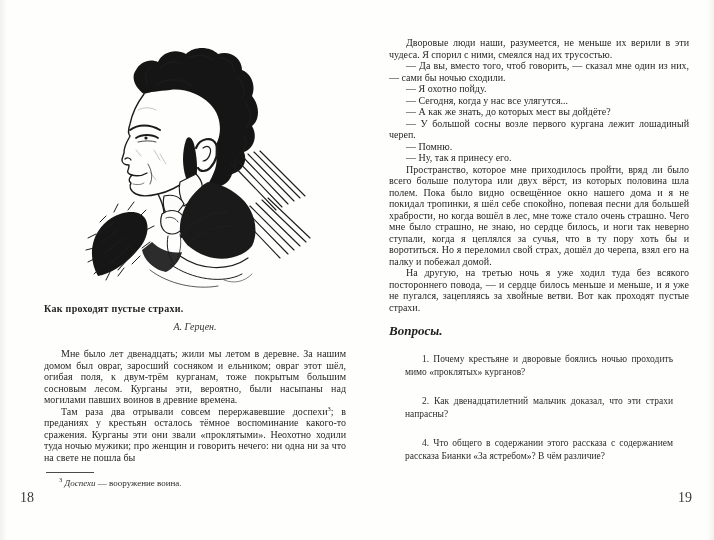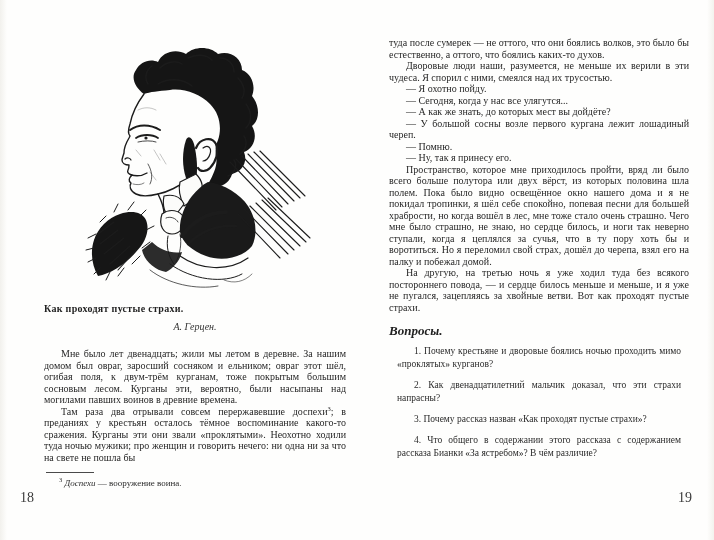--- a/index.html
+++ b/index.html
@@ -45,21 +45,21 @@
     text-indent:15px;color:#2d2d2d;
   }
   p.footnote .term{font-style:italic;}
   sup.fnref{font-size:6.5px;line-height:0;vertical-align:super;}
 
   h2.questions-title{
     margin:11px 0 2px;font-size:13px;line-height:13px;
     font-weight:bold;font-style:italic;color:#222;
   }
   p.question{
-    margin:8px;font-size:9.5px;line-height:13px;text-align:justify;
+    margin:16px;font-size:9.5px;line-height:13px;text-align:justify;
     text-indent:17px;color:#2b2b2b;
   }
 
   .page-number{
     position:absolute;top:492px;font-size:14px;line-height:12px;color:#3a3a3a;
   }
   .pn-left{left:20px;}
   .pn-right{left:668px;width:24px;text-align:right;}
 
   .sketch{stroke:#1c1c1c;fill:none;stroke-linecap:round;stroke-linejoin:round;}
@@ -201,34 +201,33 @@
 
     <p class="body indent first">Мне было лет двенадцать; жили мы летом в деревне. За нашим домом был овраг, заросший сосняком и ельником; овраг этот шёл, огибая поля, к двум-трём курганам, тоже покрытым большим сосновым лесом. Курганы эти, вероятно, были насыпаны над могилами павших воинов в древние времена.</p>
 
     <p class="body indent"><span>Там раза два отрывали совсем перержавевшие доспехи</span><sup class="fnref">3</sup><span>; в преданиях у крестьян осталось тёмное воспоминание какого-то сражения. Курганы эти они звали «проклятыми». Неохотно ходили туда ночью мужики; про женщин и говорить нечего: ни одна ни за что на свете не пошла бы</span></p>
 
     <hr class="footnote-rule">
     <p class="footnote"><sup class="fnref">3</sup> <span class="term">Доспехи</span><span> — вооружение воина.</span></p>
   </section>
 
   <section class="page page-right">
-    <p class="body">туда после сумерек — не оттого, что они боялись волков, это было бы естественно, а оттого, что боялись каких-то духов.</p>
     <p class="body indent">Дворовые люди наши, разумеется, не меньше их верили в эти чудеса. Я спорил с ними, смеялся над их трусостью.</p>
+    <p class="body indent">— Да вы, вместо того, чтоб говорить, — сказал мне один из них, — сами бы ночью сходили.</p>
     <p class="body indent">— Я охотно пойду.</p>
     <p class="body indent">— Сегодня, когда у нас все улягутся...</p>
     <p class="body indent">— А как же знать, до которых мест вы дойдёте?</p>
     <p class="body indent">— У большой сосны возле первого кургана лежит лошадиный череп.</p>
     <p class="body indent">— Помню.</p>
     <p class="body indent">— Ну, так я принесу его.</p>
     <p class="body indent">Пространство, которое мне приходилось пройти, вряд ли было всего больше полутора или двух вёрст, из которых половина шла полем. Пока было видно освещённое окно нашего дома и я не покидал тропинки, я шёл себе спокойно, попевая песни для большей храбрости, но когда вошёл в лес, мне тоже стало очень страшно. Чего мне было страшно, не знаю, но сердце билось, и ноги так неверно ступали, когда я цеплялся за сучья, что в ту пору хоть бы и воротиться. Но я переломил свой страх, дошёл до черепа, взял его на палку и побежал домой.</p>
     <p class="body indent">На другую, на третью ночь я уже ходил туда без всякого постороннего повода, — и сердце билось меньше и меньше, и я уже не пугался, зацепляясь за хвойные ветви. Вот как проходят пустые страхи.</p>
 
     <h2 class="questions-title">Вопросы.</h2>
     <p class="question">1. Почему крестьяне и дворовые боялись ночью проходить мимо «проклятых» курганов?</p>
     <p class="question">2. Как двенадцатилетний мальчик доказал, что эти страхи напрасны?</p>
-    <p class="question">3. Почему рассказ назван «Как проходят пустые страхи»?</p>
     <p class="question">4. Что общего в содержании этого рассказа с содержанием рассказа Бианки «За ястребом»? В чём различие?</p>
   </section>
 
   <div class="page-number pn-left">18</div>
   <div class="page-number pn-right">19</div>
 
 </div>
 
 </body></html>

